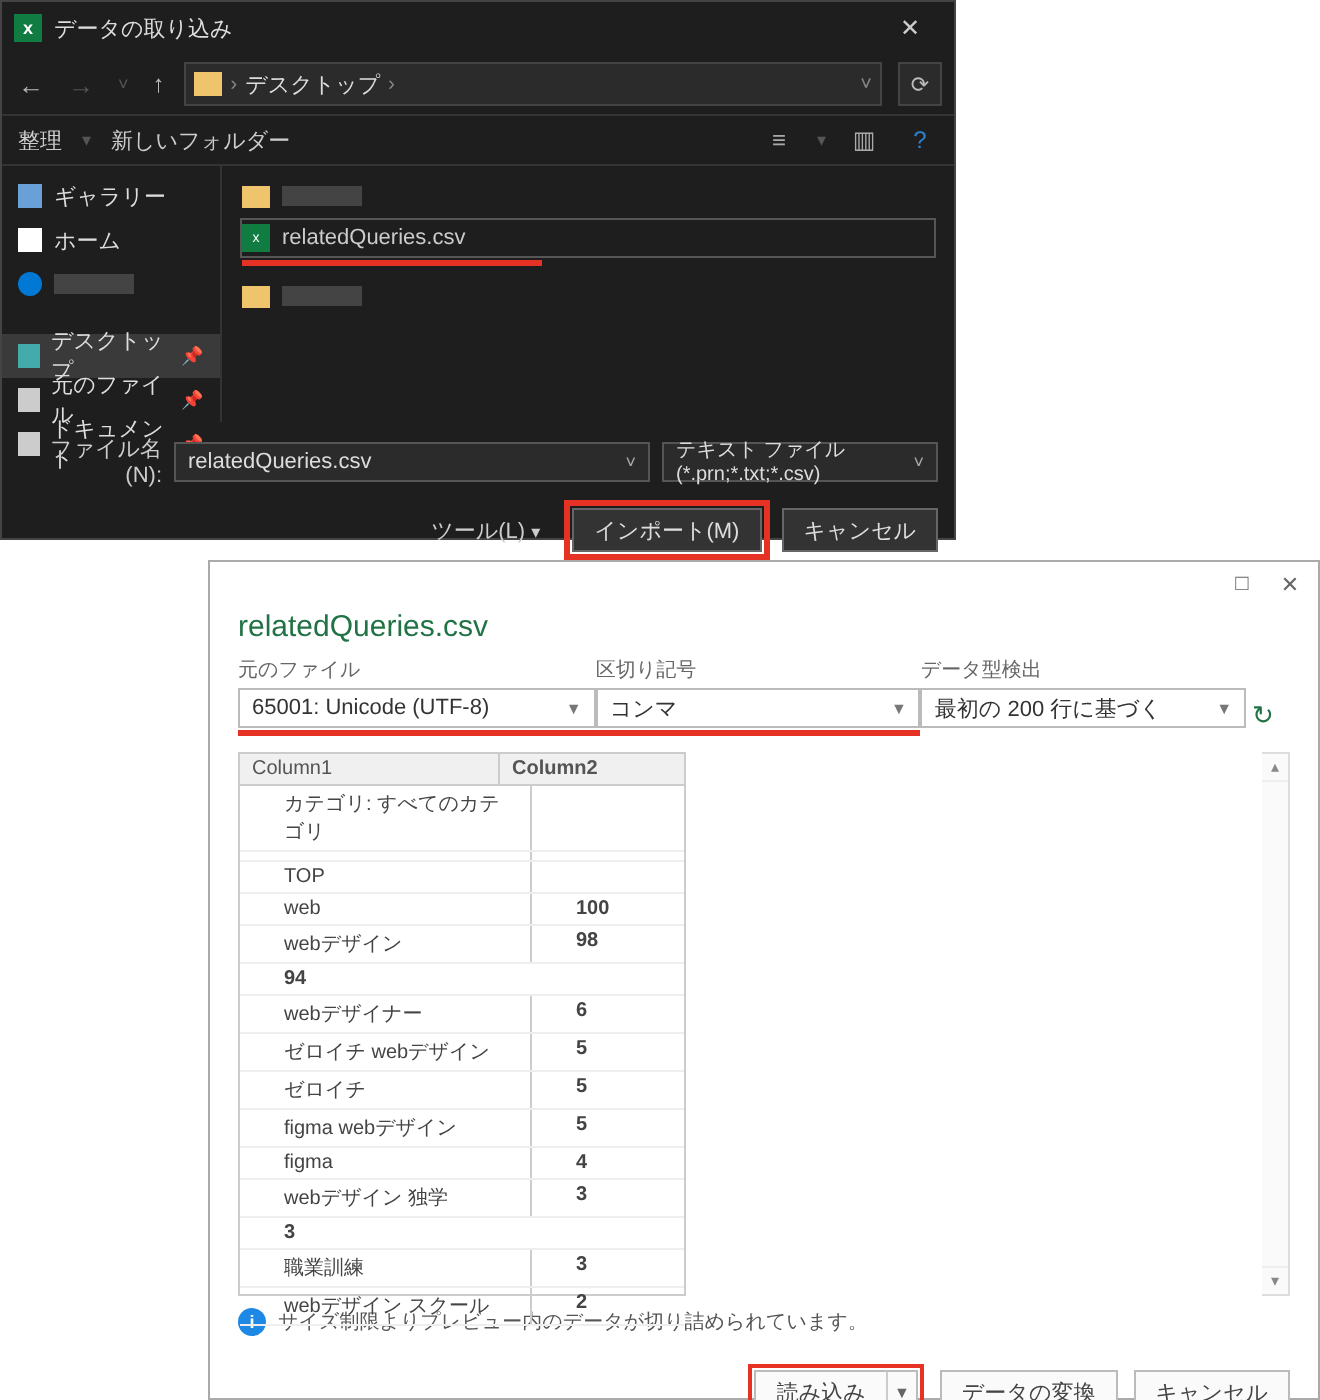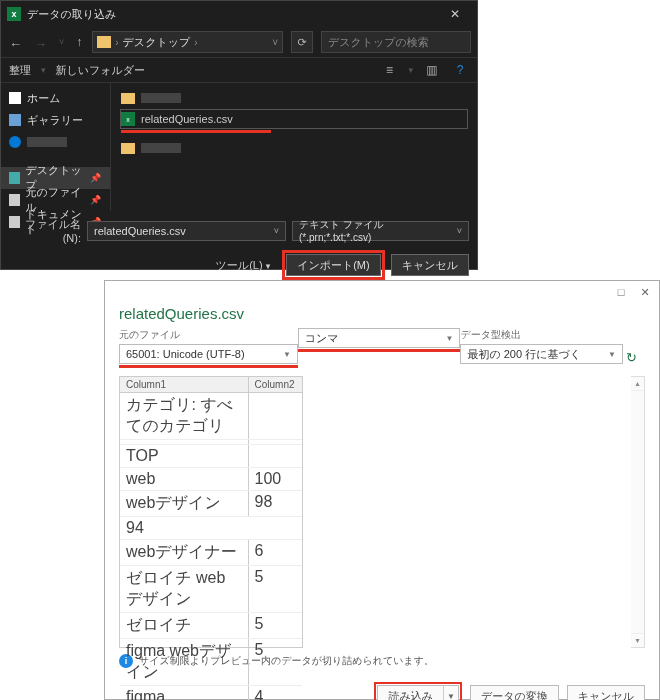--- a/index.html
+++ b/index.html
@@ -43,47 +43,47 @@
   .fd-folder-sm { width: 14px; height: 11px; background: #f0c36d; }
   .fd-csv-icon { width: 14px; height: 14px; background: #107c41; color: #fff; font-size: 7px; display: inline-flex; align-items: center; justify-content: center; }
   .fd-redact { width: 40px; height: 10px; background: #444; }
   .fd-sel-file { outline: 1px solid #555; padding-right: 6px; }
   .fd-underline-red { height: 3px; background: #e63125; width: 150px; margin: 2px 0 6px 0; }
   .fd-bottom { padding: 6px 8px 8px 8px; }
   .fd-fn-row { display: flex; align-items: center; gap: 6px; margin-bottom: 6px; }
   .fd-fn-label { font-size: 11px; color: #ccc; width: 72px; text-align: right; }
   .fd-fn-input { flex: 1; height: 20px; background: #2b2b2b; border: 1px solid #555; color: #ddd; font-size: 11px; padding: 0 6px; display: flex; align-items: center; justify-content: space-between; }
   .fd-fn-drop { color: #aaa; font-size: 9px; }
-  .fd-type-sel { width: 177px; height: 20px; background: #2b2b2b; border: 1px solid #555; color: #ddd; font-size: 10px; padding: 0 6px; display: flex; align-items: center; justify-content: space-between; }
+  .fd-type-sel { width: 138px; height: 20px; background: #2b2b2b; border: 1px solid #555; color: #ddd; font-size: 10px; padding: 0 6px; display: flex; align-items: center; justify-content: space-between; }
   .fd-btn-row { display: flex; justify-content: flex-end; align-items: center; gap: 6px; }
   .fd-tools { font-size: 11px; color: #ccc; margin-right: 6px; }
   .fd-btn { height: 22px; padding: 0 10px; background: #333; border: 1px solid #666; color: #ddd; font-size: 11px; display: inline-flex; align-items: center; gap: 4px; }
   .fd-import-wrap { border: 3px solid #e63125; padding: 1px; }
   
   
   .pqdlg { position: absolute; top: 280px; left: 104px; width: 556px; height: 420px; background: #fff; border: 1px solid #aaa; font-size: 11px; color: #444; }
   .pq-titlebar { height: 22px; display: flex; justify-content: flex-end; align-items: center; padding: 0 4px; gap: 4px; }
   .pq-tb-icon { width: 20px; height: 18px; display: flex; align-items: center; justify-content: center; color: #666; font-size: 11px; }
   .pq-title { padding: 2px 14px 6px 14px; font-size: 15px; color: #217346; }
   .pq-options { display: flex; gap: 0; padding: 0 14px 2px 14px; }
   .pq-opt-group { flex: 1; }
   .pq-opt-label { font-size: 10px; color: #666; margin-bottom: 2px; }
   .pq-sel { height: 20px; border: 1px solid #bbb; display: flex; align-items: center; justify-content: space-between; padding: 0 6px; font-size: 11px; color: #333; text-align: right; }
   .pq-sel-drop { font-size: 8px; color: #777; }
   .pq-opt-underline { height: 3px; background: #e63125; margin-top: 1px; }
   .pq-refresh-col { width: 22px; display: flex; align-items: flex-end; justify-content: center; padding-bottom: 2px; }
   .pq-refresh-icon { width: 16px; height: 16px; color: #217346; font-size: 13px; }
   .pq-grid-wrap { margin: 6px 14px 0 14px; height: 272px; position: relative; display: flex; }
-  .pq-grid { border: 1px solid #ccc; width: 184px; }
+  .pq-grid { border: 1px solid #ccc; width: 224px; }
   .pq-grid-head { display: flex; background: #f0f0f0; border-bottom: 1px solid #ccc; }
   .pq-col { padding: 2px 6px; font-size: 10px; color: #555; }
   .pq-c1 { width: 130px; border-right: 1px solid #ccc; }
-  .pq-c2 { width: 54px; }
+  .pq-c2 { width: 54px; font-weight: bold; }
   .pq-row { display: flex; border-bottom: 1px solid #eee; }
-  .pq-row .pq-col { font-size: 16px; color: #444; }
+  .pq-row .pq-col { font-size: 10px; color: #444; margin-left: 16px; }
   .pq-scrollbar { width: 14px; border: 1px solid #ddd; border-left: none; position: relative; background: #fafafa; }
   .pq-scroll-up, .pq-scroll-down { height: 14px; display: flex; align-items: center; justify-content: center; font-size: 8px; color: #888; }
   .pq-scroll-up { border-bottom: 1px solid #eee; }
   .pq-scroll-down { position: absolute; bottom: 0; width: 100%; border-top: 1px solid #eee; }
   .pq-info { margin: 6px 14px 0 14px; display: flex; align-items: center; gap: 6px; font-size: 10px; color: #555; }
   .pq-info-icon { width: 14px; height: 14px; border-radius: 50%; background: #1e88e5; color: #fff; font-size: 9px; display: inline-flex; align-items: center; justify-content: center; font-weight: bold; }
   .pq-btn-row { display: flex; justify-content: flex-end; align-items: center; gap: 8px; padding: 14px 14px 10px 14px; }
   .pq-btn { height: 22px; padding: 0 10px; border: 1px solid #bbb; background: #fafafa; font-size: 11px; color: #444; display: inline-flex; align-items: center; gap: 4px; }
   .pq-load-wrap { border: 2px solid #e63125; padding: 1px; display: inline-flex; }
   .pq-btn-load { border-right: none; }
@@ -105,43 +105,40 @@
     <span class="fd-up">↑</span>
     <div class="fd-path">
       <span class="fd-folder-icon"></span>
       <span class="fd-crumb-sep">›</span>
       <span class="fd-crumb">デスクトップ</span>
       <span class="fd-crumb-sep">›</span>
       <span style="flex:1"></span>
       <span class="fd-crumb-sep">˅</span>
     </div>
     <span class="fd-refresh">⟳</span>
-    <div class="fd-search">
-      <span>デスクトップの検索</span>
-    </div>
   </div>
   <div class="fd-toolbar">
     <span class="fd-tool-link">整理</span>
     <span style="color:#555;font-size:9px">▾</span>
     <span class="fd-tool-link">新しいフォルダー</span>
     <span class="fd-tool-spacer"></span>
     <span class="fd-tool-icon">≡</span>
     <span style="color:#555;font-size:9px">▾</span>
     <span class="fd-tool-icon">▥</span>
     <span class="fd-tool-icon" style="color:#2a84d2;">?</span>
   </div>
   <div class="fd-body">
     <div class="fd-sidebar">
       <div class="fd-side-item">
+        <span class="fd-side-icon fd-side-gallery"></span>
+        <span>ギャラリー</span>
+      </div>
+      <div class="fd-side-item">
         <span class="fd-side-icon fd-side-home"></span>
         <span>ホーム</span>
-      </div>
-      <div class="fd-side-item">
-        <span class="fd-side-icon fd-side-gallery"></span>
-        <span>ギャラリー</span>
       </div>
       <div class="fd-side-item">
         <span class="fd-side-icon fd-side-cloud"></span>
         <span class="fd-redact"></span>
       </div>
       <div class="fd-side-gap"></div>
       <div class="fd-side-item sel">
         <span class="fd-side-icon fd-side-desktop"></span>
         <span>デスクトップ</span>
         <span class="fd-side-chev">📌</span>
@@ -208,20 +205,21 @@
   <div class="pq-options">
     <div class="pq-opt-group" style="flex:1.1">
       <div class="pq-opt-label">元のファイル</div>
       <div class="pq-sel">
         <span>65001: Unicode (UTF-8)</span>
         <span class="pq-sel-drop">▼</span>
       </div>
       <div class="pq-opt-underline"></div>
     </div>
     <div class="pq-opt-group" style="flex:1">
+      <div class="pq-opt-label">区切り記号</div>
       <div class="pq-sel">
         <span>コンマ</span>
         <span class="pq-sel-drop">▼</span>
       </div>
       <div class="pq-opt-underline"></div>
     </div>
     <div class="pq-opt-group" style="flex:1">
       <div class="pq-opt-label">データ型検出</div>
       <div class="pq-sel">
         <span>最初の 200 行に基づく</span>

